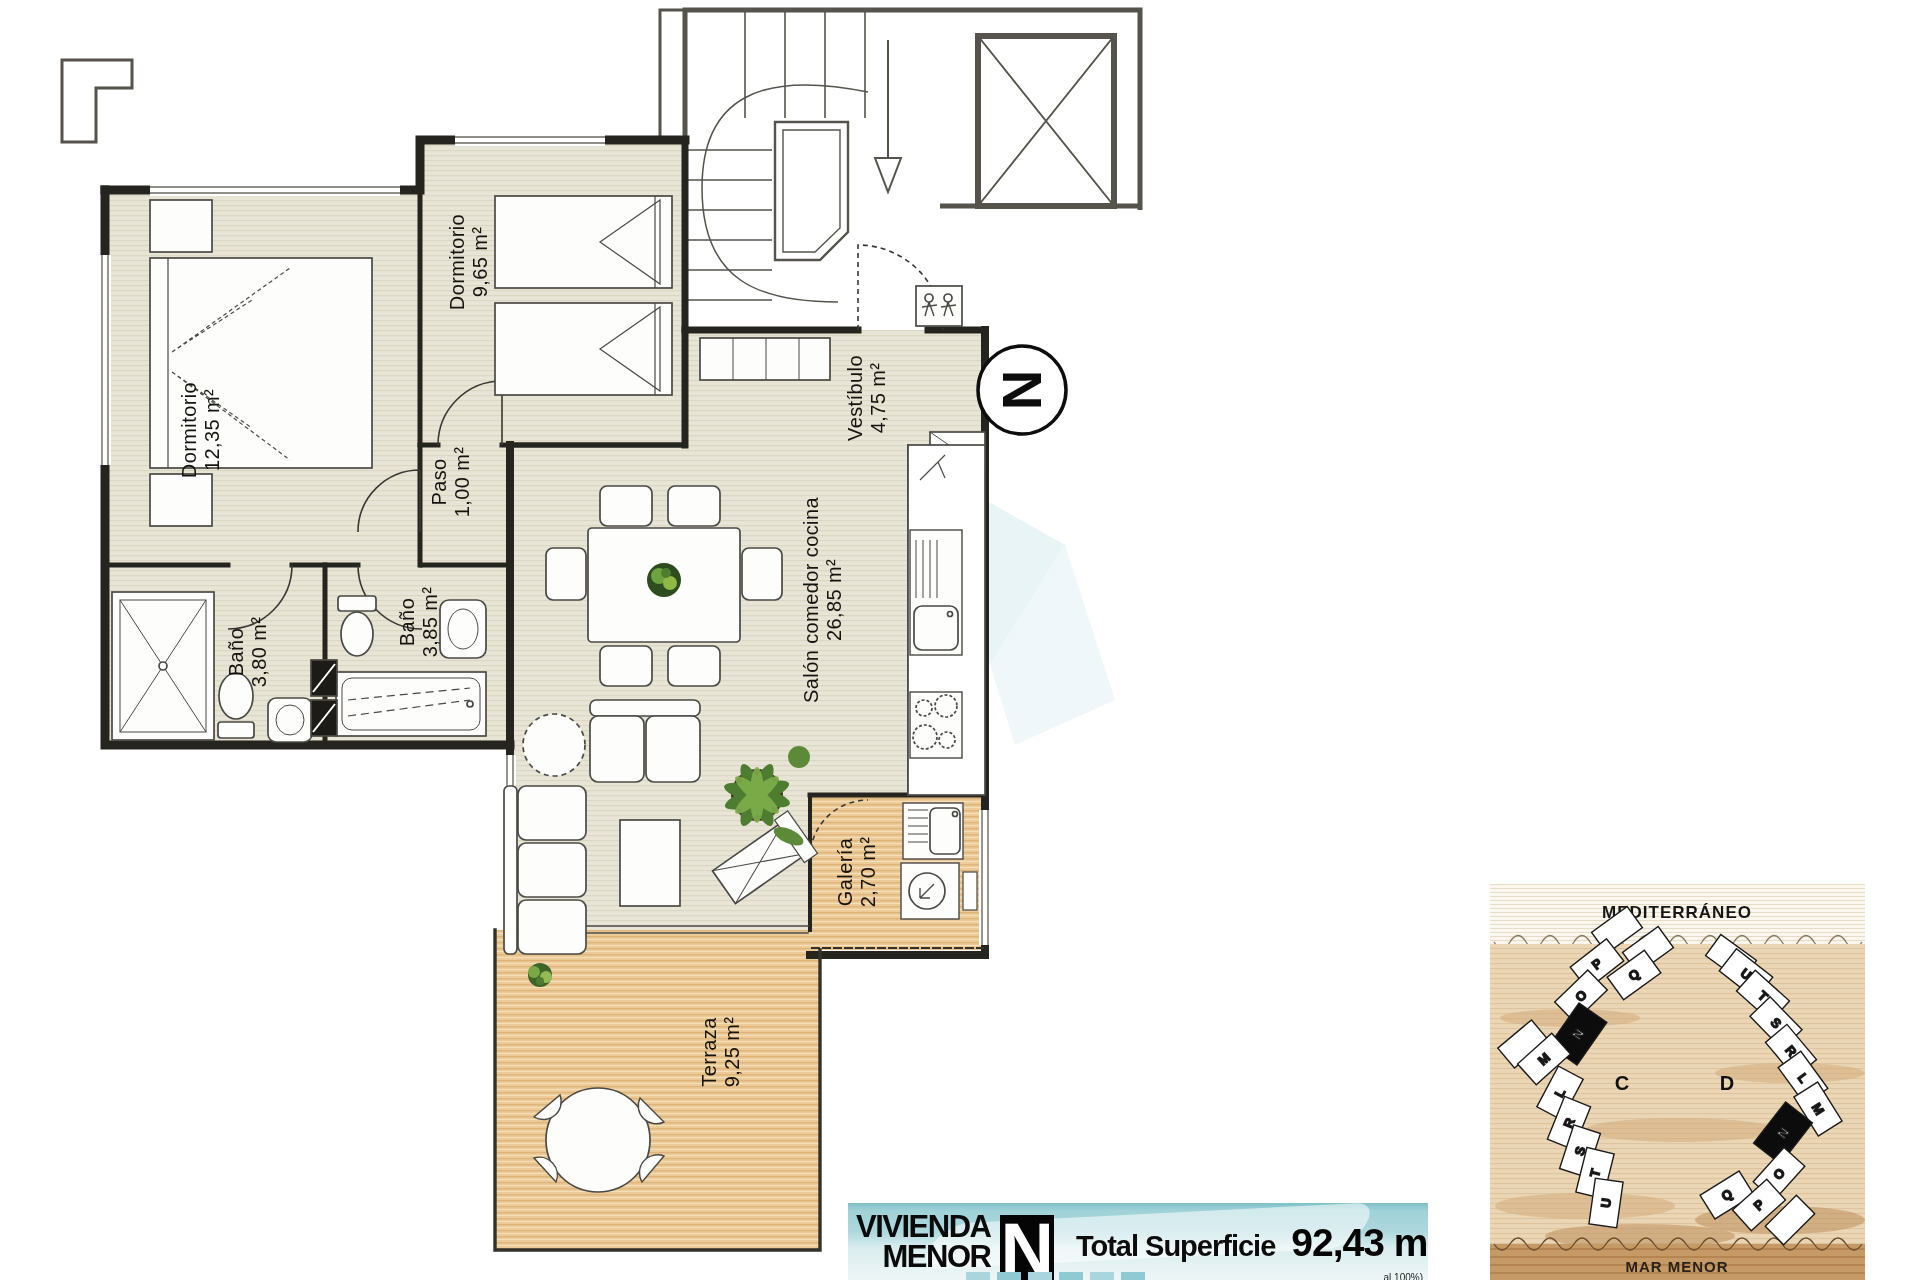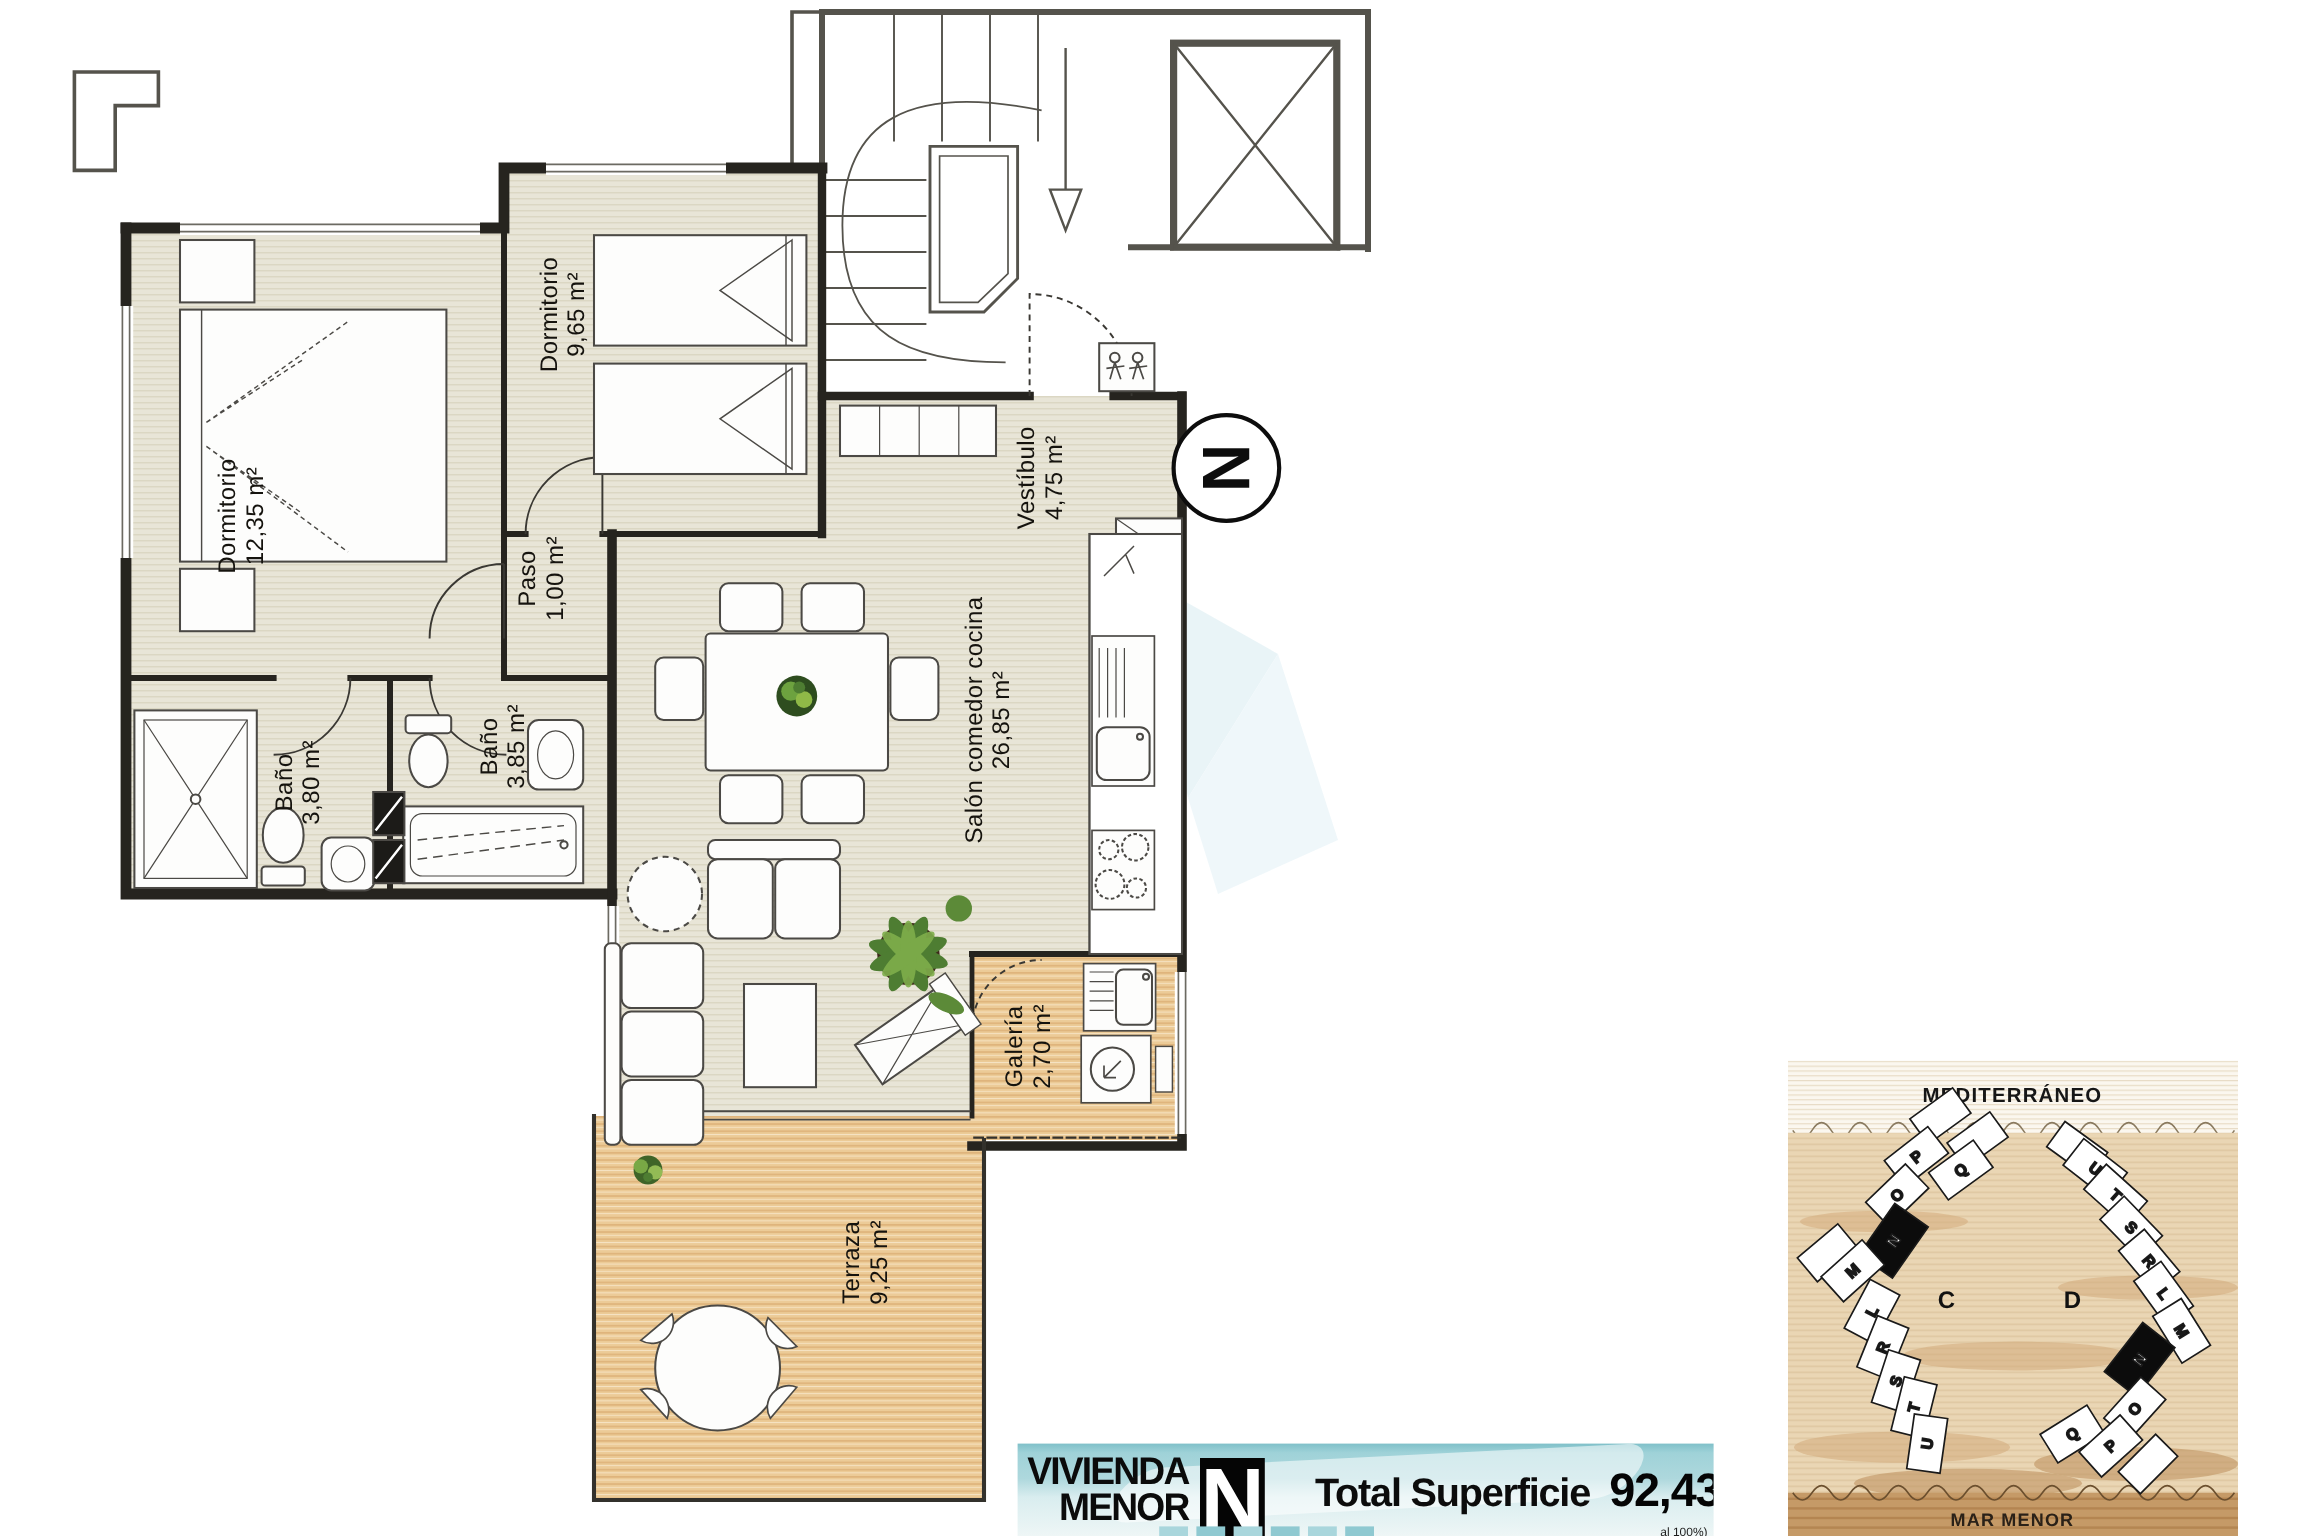--- a/index.html
+++ b/index.html
@@ -18,21 +18,21 @@
   .banner{position:absolute;left:848px;top:1203px;width:580px;height:77px;overflow:hidden;
           background:linear-gradient(180deg,#7fc0c9 0%,#9fd2d8 10%,#aed8dd 38%,#d9edef 58%,#eef6f6 100%);}
   .banner::before{content:"";position:absolute;left:90px;top:10px;width:420px;height:46px;
           background:rgba(255,255,255,.55);transform:skewX(-35deg) rotate(-3deg);border-radius:40px;}
   .banner-content{position:relative;display:flex;align-items:flex-start;height:100%;padding:10px 6px 0 8px;}
   .banner-vivienda{display:flex;flex-direction:column;align-items:flex-end;font-weight:bold;
           font-size:31px;line-height:.93;letter-spacing:-1.5px;color:#0b0b0b;transform:scaleY(1.04);}
   .banner-letterbox{width:70px;height:96px;background:#050505;color:#ffffff;margin-left:10px;margin-top:2px;
           display:flex;justify-content:center;align-items:flex-start;font-weight:bold;font-size:74px;line-height:.95;}
   .banner-total{display:flex;align-items:baseline;margin-left:22px;margin-top:8px;white-space:nowrap;}
-  .total-label{font-weight:bold;font-size:33px;letter-spacing:-1px;color:#0c0c0c;margin-left:20px;}
+  .total-label{font-weight:bold;font-size:29px;letter-spacing:-1px;color:#0c0c0c;}
   .total-value{font-weight:bold;font-size:39px;letter-spacing:-1px;color:#050505;margin-left:16px;}
   .banner-chips{position:absolute;left:118px;bottom:-2px;height:10px;display:flex;gap:7px;}
   .banner-chips span{width:24px;height:9px;background:#a9d6dc;display:inline-block;}
   .banner-chips span:nth-child(2n){background:#8fc9d1;}
   .banner-footnote{position:absolute;right:5px;bottom:-3px;font-size:10px;color:#1c1c1c;}
 </style>
 </head>
 <body>
 
 <div class="stage">

